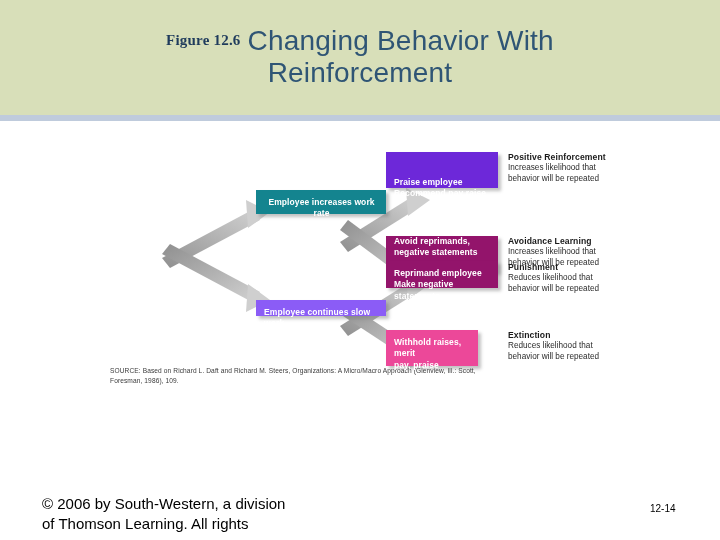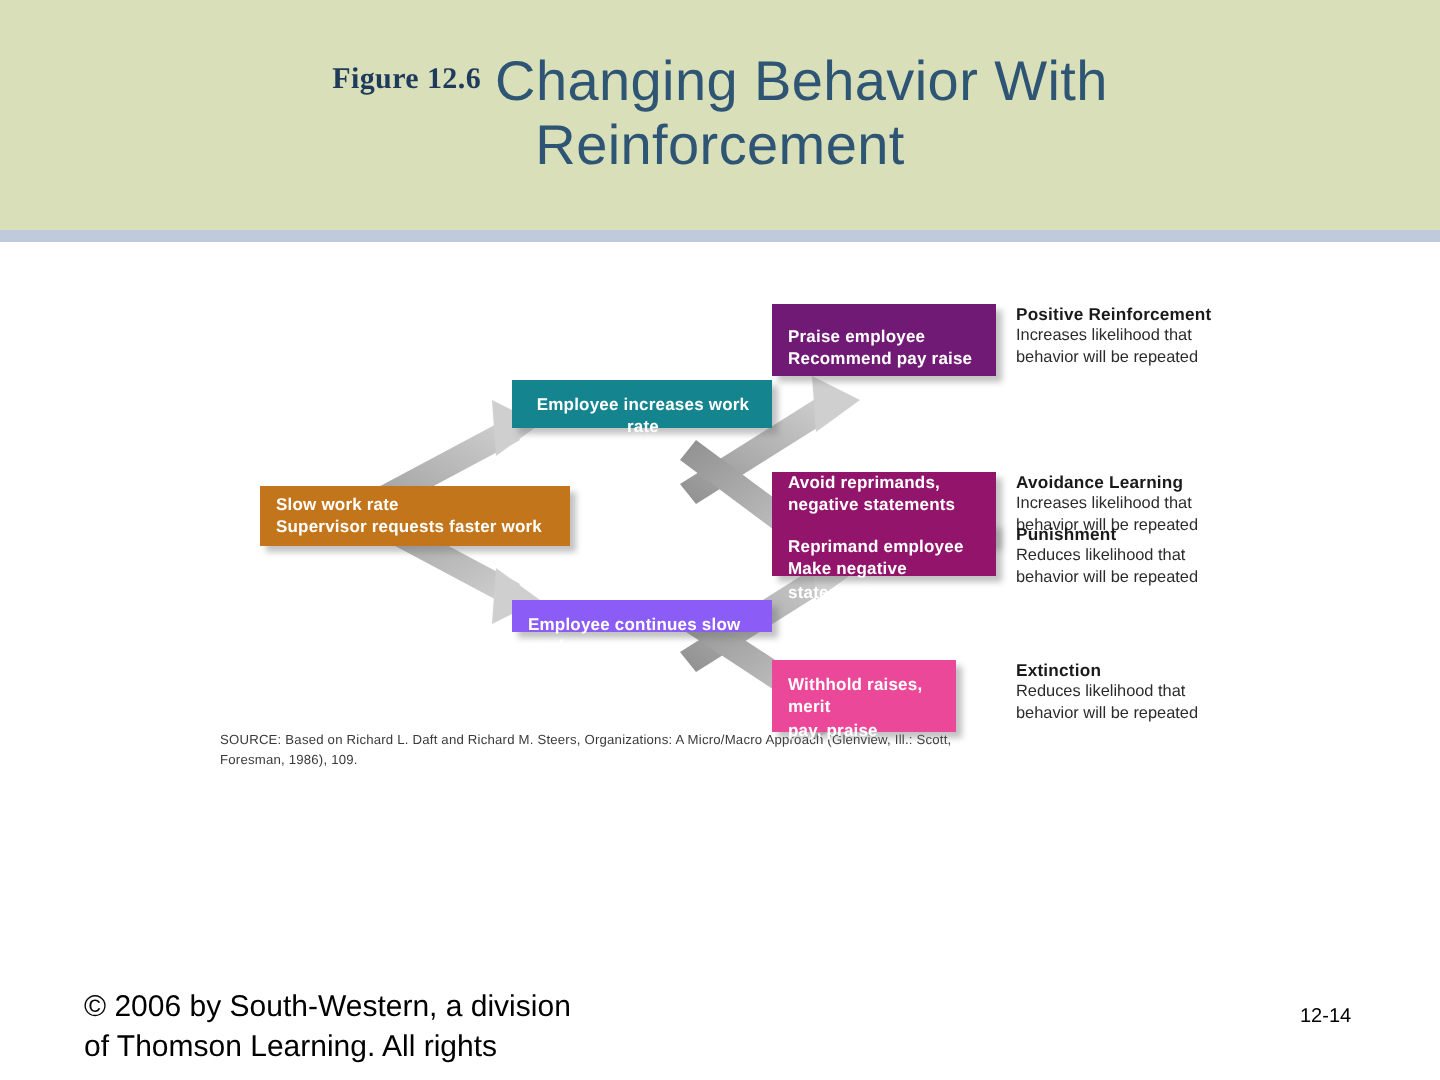--- a/index.html
+++ b/index.html
@@ -135,34 +135,30 @@
         <polygon fill="url(#gUpRight)" points="230,194 300,150 308,160 238,204"></polygon>
         <polygon fill="#cfcfcf" points="296,140 320,152 298,168"></polygon>
       </g>
 
       <g>
         <polygon fill="url(#gDownRight)" points="230,182 300,228 308,218 238,172"></polygon>
         <polygon fill="#cfcfcf" points="296,238 320,226 298,210"></polygon>
       </g>
     </svg>
 
-    <div class="nodebox" style="left:20px;top:111px;width:155px;height:30px;background:#c2751a;">
-      <span>Slow work rate</span>
-      <span>Supervisor requests faster work</span>
-    </div>
 
     <div class="nodebox" style="left:146px;top:58px;width:130px;height:24px;background:#14848f;padding-top:7px;text-align:center;">
       <span>Employee increases work rate</span>
     </div>
 
     <div class="nodebox" style="left:146px;top:168px;width:130px;height:16px;background:#8b5cf6;padding-top:7px;">
       <span>Employee continues slow work</span>
     </div>
 
-    <div class="nodebox" style="left:276px;top:20px;width:112px;height:36px;background:#701a75;padding-top:11px;">
+    <div class="nodebox" style="left:276px;top:20px;width:112px;height:36px;background:#6d28d9;padding-top:25px;">
       <span>Praise employee</span>
       <span>Recommend pay raise</span>
     </div>
 
     <div class="nodebox" style="left:276px;top:104px;width:112px;height:36px;background:#93146b;padding-top:0;">
       <span>Avoid reprimands,</span>
       <span>negative statements</span>
     </div>
 
     <div class="nodebox" style="left:276px;top:130px;width:112px;height:27px;background:#93146b;padding-top:7px;margin-top:-1px;">

